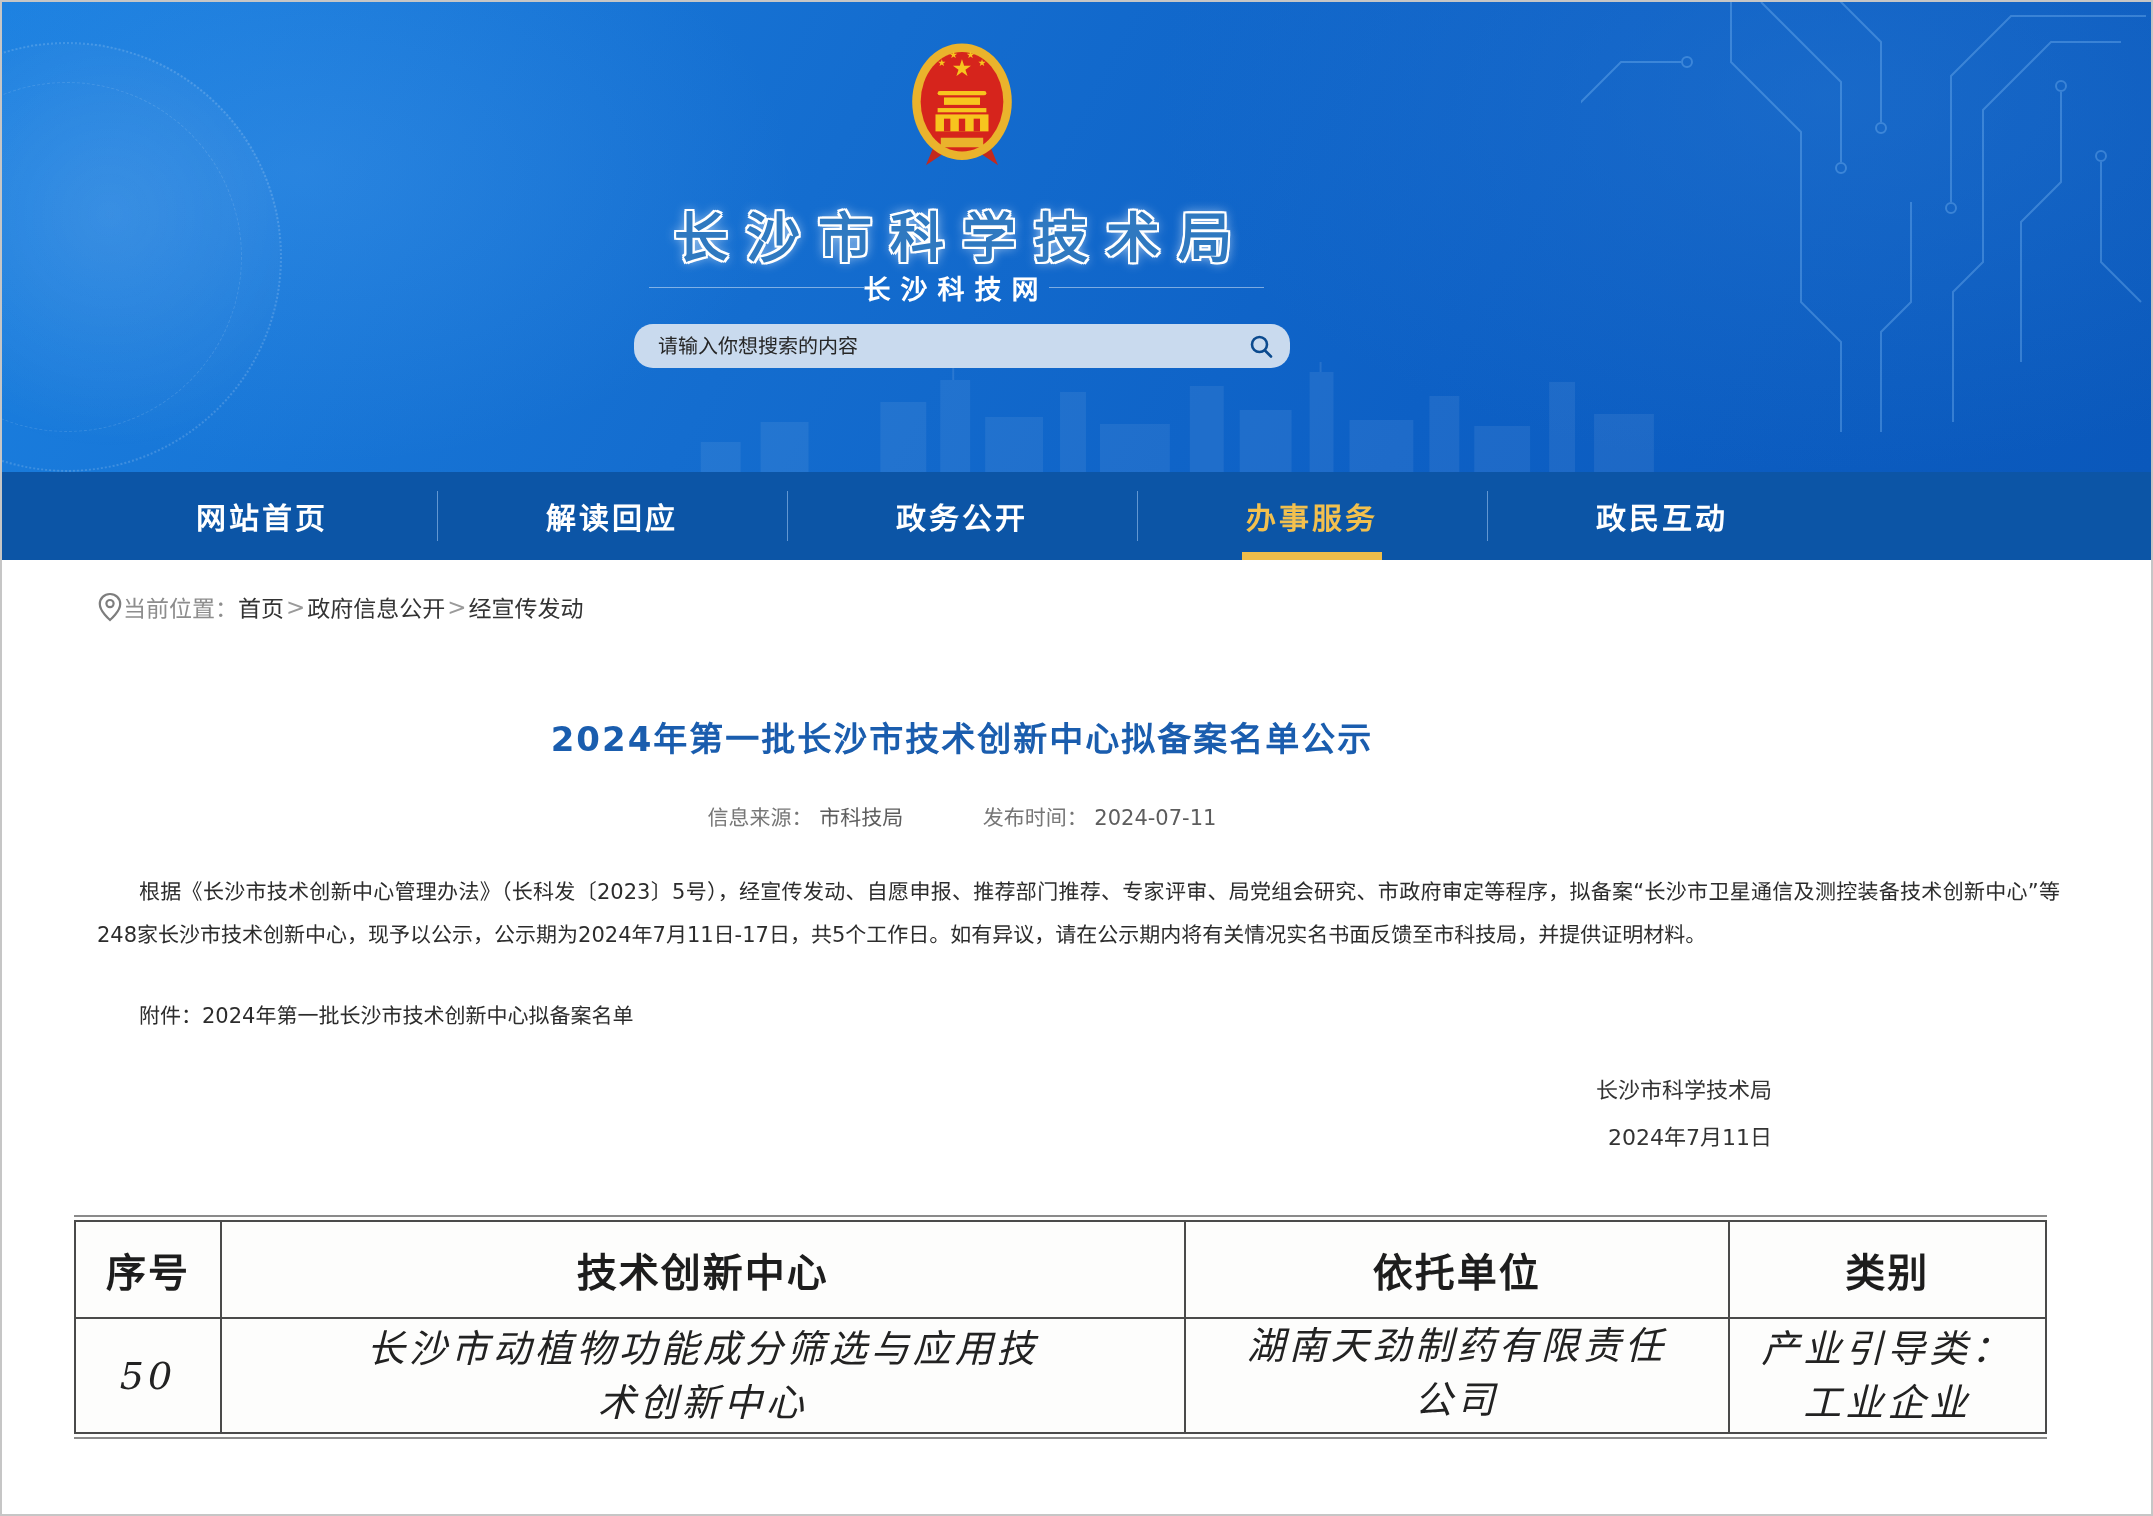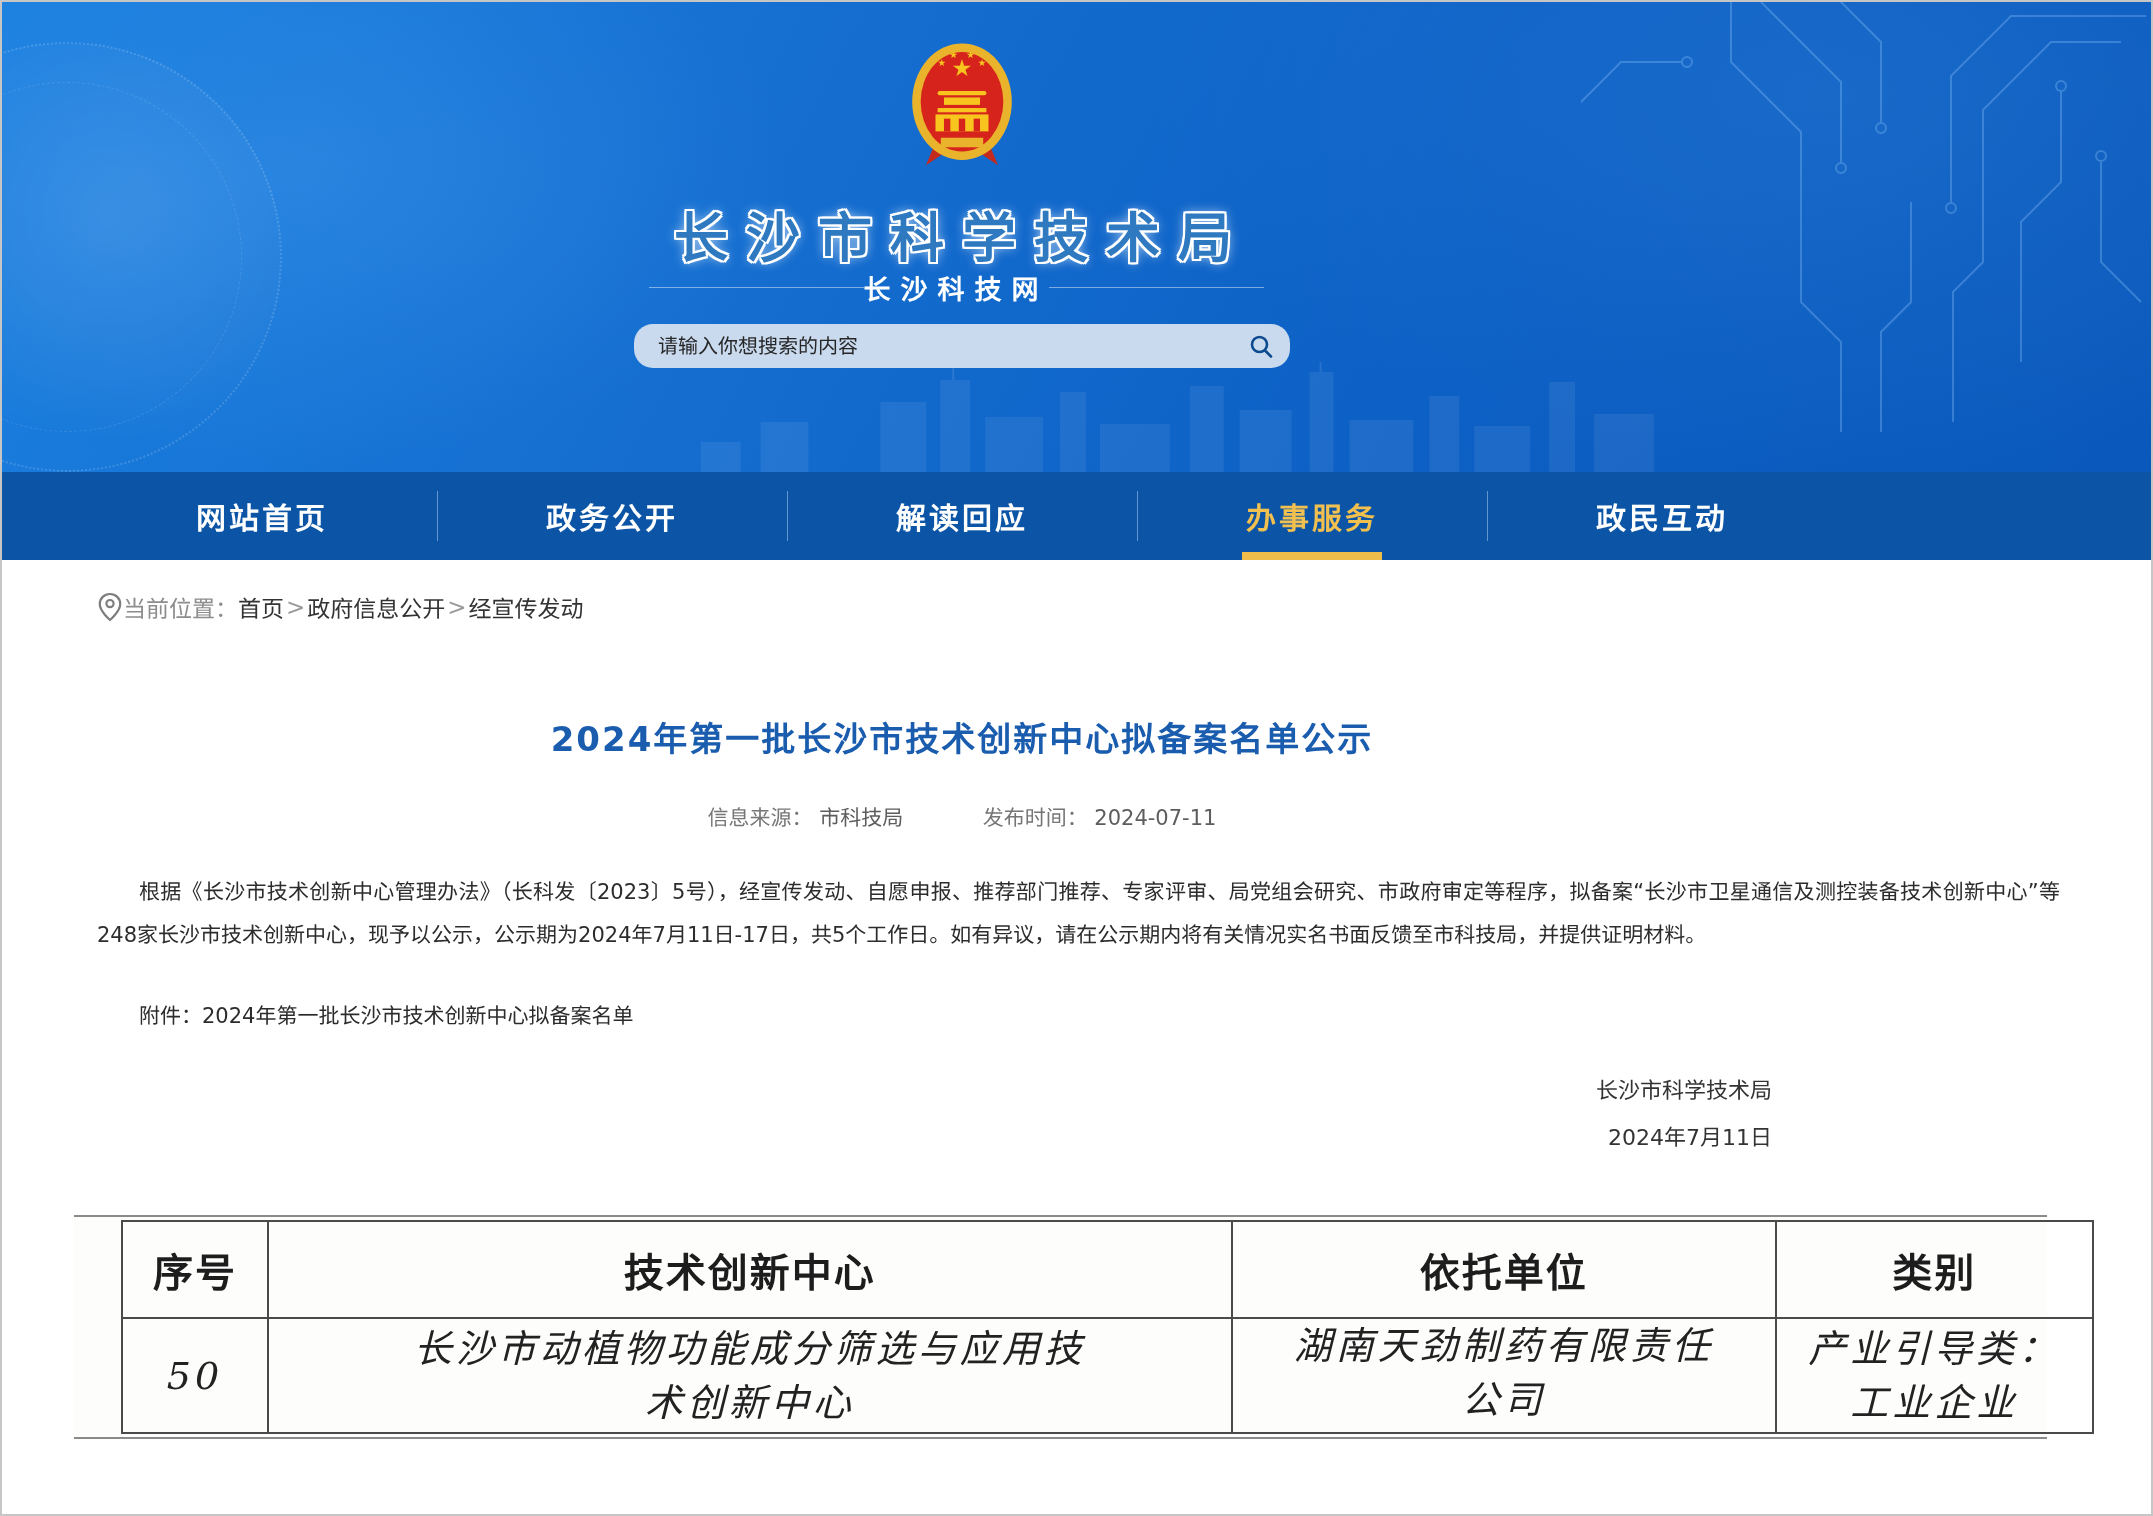--- a/index.html
+++ b/index.html
@@ -79,21 +79,21 @@
   .attachment { margin-top:42px; text-indent:2em; font-size:21px; color:#2c2c2c; cursor:pointer; }
 
   .signature { margin-top:38px; width:1730px; text-align:right; padding-right:55px;
     font-size:22px; color:#333; line-height:47px; }
 
   
   .scan-wrap { margin:54px 0 0 -23px; width:1973px;
     border-top:2px solid #8a8a8a; border-bottom:2px solid #8a8a8a; padding:3px 0;
     background:#fdfdfc; }
   table.scan { width:100%; border-collapse:collapse; table-layout:fixed;
-    font-family:"DejaVu Serif","Liberation Serif",serif;margin-left:47px; }
+    font-family:"DejaVu Serif","Liberation Serif",serif; }
   table.scan th, table.scan td { border:2px solid #4a4a4a; text-align:center; vertical-align:middle; }
   table.scan th { height:97px; font-size:40px; font-weight:bold; color:#1d1d1d; letter-spacing:2px; }
   table.scan td { height:115px; font-size:38px; color:#222; font-style:italic; letter-spacing:4px; }
   table.scan col.c1 { width:7.4%; } table.scan col.c2 { width:48.9%; }
   table.scan col.c3 { width:27.6%; } table.scan col.c4 { width:16.1%; }
   td .wrap2 { display:inline-block; max-width:700px; line-height:54px; }
   td .wrap3 { display:inline-block; max-width:440px; line-height:54px;font-family:Liberation Mono, monospace; }
   td .wrap4 { display:inline-block; max-width:265px; line-height:54px; }
   td.num { font-size:40px; letter-spacing:0; }
 </style>
@@ -189,22 +189,22 @@
             <line x1="17" y1="17.5" x2="23" y2="23.5" stroke="#0b4a8e" stroke-width="2.6" stroke-linecap="round"></line>
           </svg>
         </button>
       </div>
     </div>
   </div>
 
   <div class="nav">
     <div class="nav-inner">
       <a class="nav-item">网站首页</a>
+      <a class="nav-item">解读回应</a>
       <a class="nav-item">政务公开</a>
-      <a class="nav-item">解读回应</a>
       <a class="nav-item active">
         <span>办事服务</span>
         <span class="active-bar"></span>
       </a>
       <a class="nav-item">政民互动</a>
     </div>
   </div>
 
   <div class="content">
 

